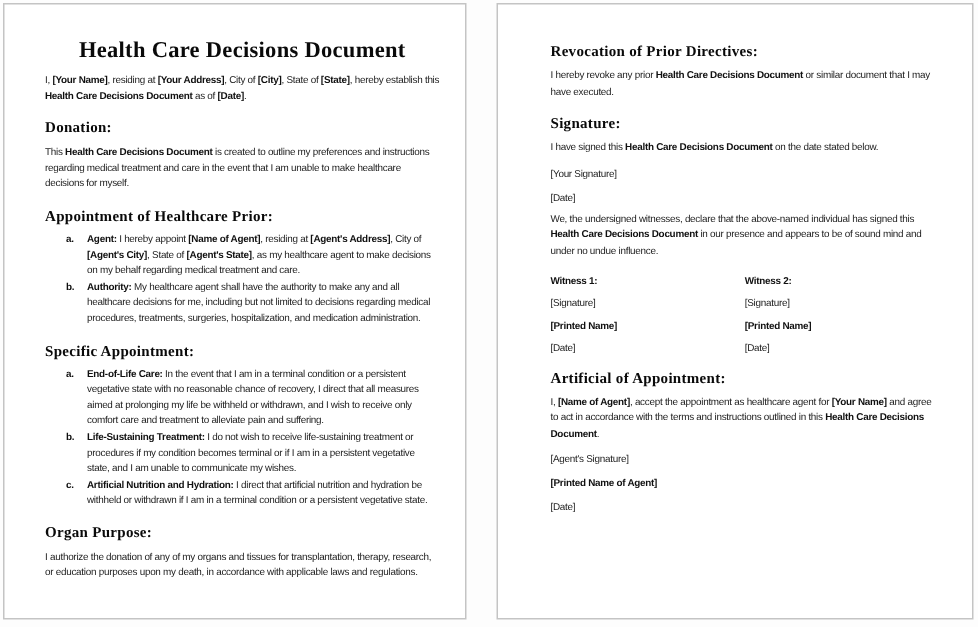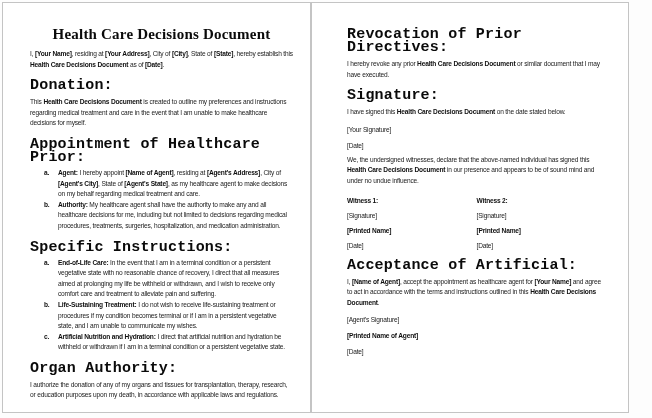--- a/index.html
+++ b/index.html
@@ -3,36 +3,36 @@
 <meta charset="utf-8">
 <style>
   html,body{margin:0;padding:0;}
   body{
     width:652px;height:418px;overflow:hidden;
     background:#fdfdfd;
     font-family:"Liberation Sans","DejaVu Sans",sans-serif;
   }
   .canvas{
     box-sizing:border-box;width:652px;height:402px;
-    padding:2px;display:flex;
+    padding:2px;display:flex;gap:20px;
   }
   .page{
     box-sizing:border-box;background:#ffffff;
     border:1px solid #c4c4c4;height:411px;overflow:hidden;
   }
   .page-1{width:309px;padding:10px 17px 0 27px;}
   .page-2{width:318px;padding:16px 22px 0 35px;}
   h1{
     font-family:"Liberation Serif","DejaVu Serif",serif;
     font-size:15px;line-height:19px;font-weight:bold;color:#0a0a0a;
     text-align:center;margin:12px 0 0 0;letter-spacing:.2px;
   }
   h2{
-    font-family:Liberation Mono, monospace;
-    font-size:15px;line-height:13px;font-weight:bold;color:#0a0a0a;
+    font-family:Liberation Serif, serif;
+    font-size:10px;line-height:13px;font-weight:bold;color:#0a0a0a;
     margin:9px 0 0 0;letter-spacing:.2px;
   }
   .para{
     font-size:6.6px;line-height:10.6px;letter-spacing:-0.18px;
     color:#222222;margin:5px 0 0 0;
   }
   .b{font-weight:bold;color:#101010;}
   .list{margin:4px 0 0 0;}
   .li{display:flex;}
   .li .marker{
@@ -64,37 +64,37 @@
       <div class="li">
         <span class="marker">a.</span>
         <p class="para li-text"><span class="b">Agent:</span><span> I hereby appoint </span><span class="b">[Name of Agent]</span><span>, residing at </span><span class="b">[Agent's Address]</span><span>, City of </span><span class="b">[Agent's City]</span><span>, State of </span><span class="b">[Agent's State]</span><span>, as my healthcare agent to make decisions on my behalf regarding medical treatment and care.</span></p>
       </div>
       <div class="li">
         <span class="marker">b.</span>
         <p class="para li-text"><span class="b">Authority:</span><span> My healthcare agent shall have the authority to make any and all healthcare decisions for me, including but not limited to decisions regarding medical procedures, treatments, surgeries, hospitalization, and medication administration.</span></p>
       </div>
     </div>
 
-    <h2>Specific Instructions:</h2>
+    <h2>Specific Appointment:</h2>
     <div class="list">
       <div class="li">
         <span class="marker">a.</span>
         <p class="para li-text"><span class="b">End-of-Life Care:</span><span> In the event that I am in a terminal condition or a persistent vegetative state with no reasonable chance of recovery, I direct that all measures aimed at prolonging my life be withheld or withdrawn, and I wish to receive only comfort care and treatment to alleviate pain and suffering.</span></p>
       </div>
       <div class="li">
         <span class="marker">b.</span>
         <p class="para li-text"><span class="b">Life-Sustaining Treatment:</span><span> I do not wish to receive life-sustaining treatment or procedures if my condition becomes terminal or if I am in a persistent vegetative state, and I am unable to communicate my wishes.</span></p>
       </div>
       <div class="li">
         <span class="marker">c.</span>
         <p class="para li-text"><span class="b">Artificial Nutrition and Hydration:</span><span> I direct that artificial nutrition and hydration be withheld or withdrawn if I am in a terminal condition or a persistent vegetative state.</span></p>
       </div>
     </div>
 
-    <h2>Organ Authority:</h2>
+    <h2>Organ Purpose:</h2>
     <p class="para"><span>I authorize the donation of any of my organs and tissues for transplantation, therapy, research, or education purposes upon my death, in accordance with applicable laws and regulations.</span></p>
   </div>
 
   <div class="page page-2">
     <h2>Revocation of Prior Directives:</h2>
     <p class="para"><span>I hereby revoke any prior </span><span class="b">Health Care Decisions Document</span><span> or similar document that I may have executed.</span></p>
 
     <h2>Signature:</h2>
     <p class="para"><span>I have signed this </span><span class="b">Health Care Decisions Document</span><span> on the date stated below.</span></p>
     <p class="para sig-line">[Your Signature]</p>
@@ -109,20 +109,20 @@
         <p class="para w-row">[Date]</p>
       </div>
       <div class="witness-col">
         <p class="para w-row b">Witness 2:</p>
         <p class="para w-row">[Signature]</p>
         <p class="para w-row b">[Printed Name]</p>
         <p class="para w-row">[Date]</p>
       </div>
     </div>
 
-    <h2>Acceptance of Artificial:</h2>
+    <h2>Artificial of Appointment:</h2>
     <p class="para"><span>I, </span><span class="b">[Name of Agent]</span><span>, accept the appointment as healthcare agent for </span><span class="b">[Your Name]</span><span> and agree to act in accordance with the terms and instructions outlined in this </span><span class="b">Health Care Decisions Document</span><span>.</span></p>
     <p class="para sig-line">[Agent's Signature]</p>
     <p class="para sig-line b">[Printed Name of Agent]</p>
     <p class="para sig-line">[Date]</p>
   </div>
 
 </div>
 
 </body></html>

